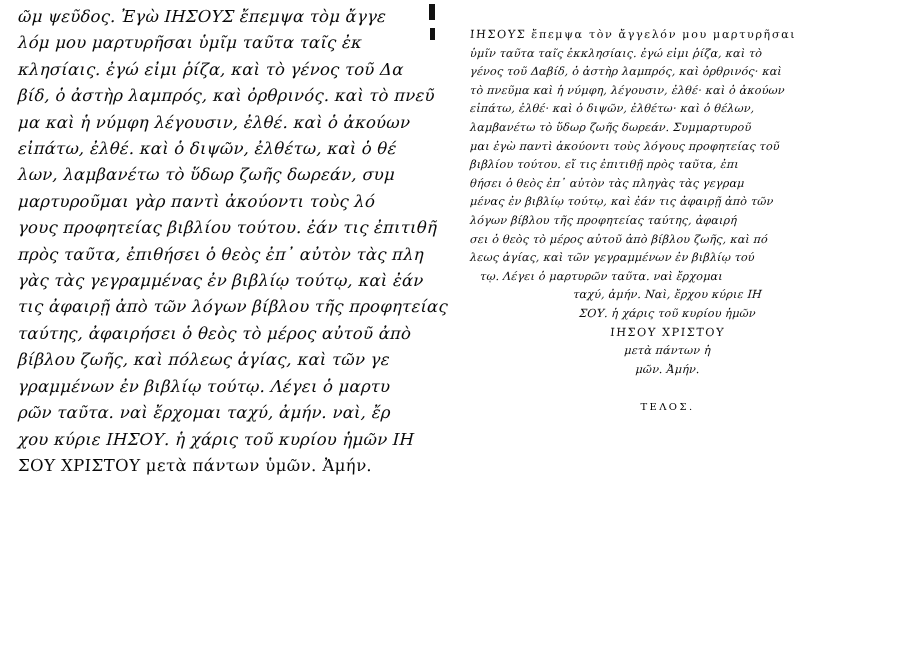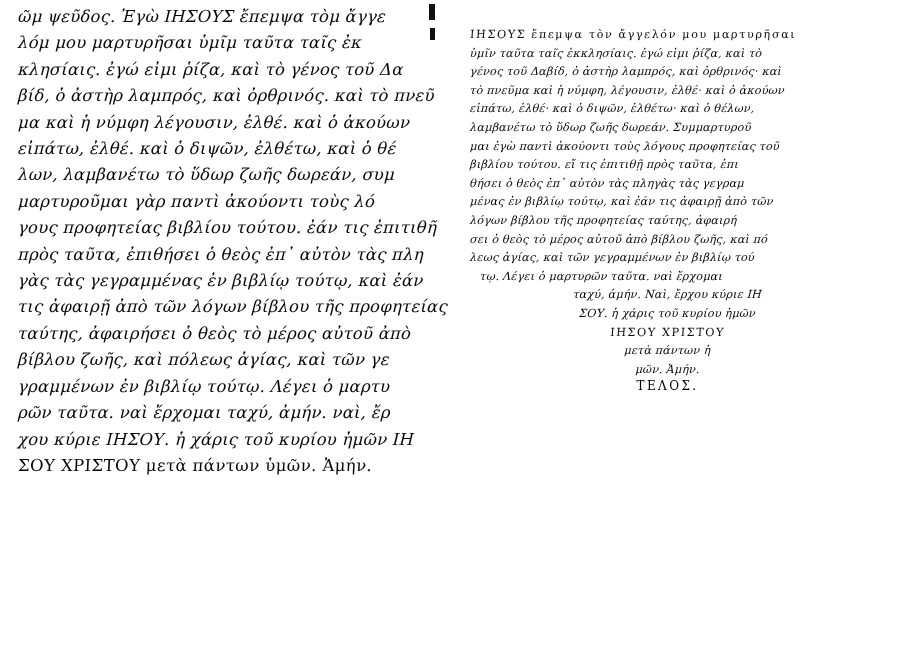--- a/index.html
+++ b/index.html
@@ -78,23 +78,24 @@
     transform: skewX(-4deg);
     transform-origin: left center;
   }
   .col-right .line.indent1 { padding-left: 10px; }
   .col-right .line.center  { text-align: center; padding-left: 0; }
   .col-right .line.caps {
     font-style: normal;
     letter-spacing: 1.6px;
   }
   .col-right .colophon {
+    margin-top: 22px;
     text-align: center;
     font-style: normal;
-    font-size: 12px;
+    font-size: 10px;
     letter-spacing: 2.4px;
   }
 </style>
 </head>
 <body>
 
 <div class="page">
 
   <div class="col-left">
     <div class="line">ῶμ ψεῦδος. Ἐγὼ ΙΗΣΟΥΣ ἔπεμψα τὸμ ἄγγε</div>

